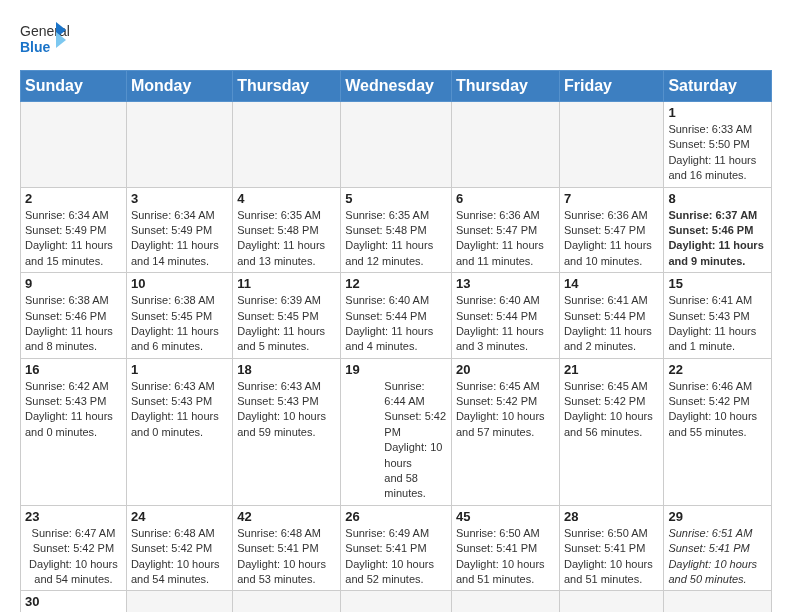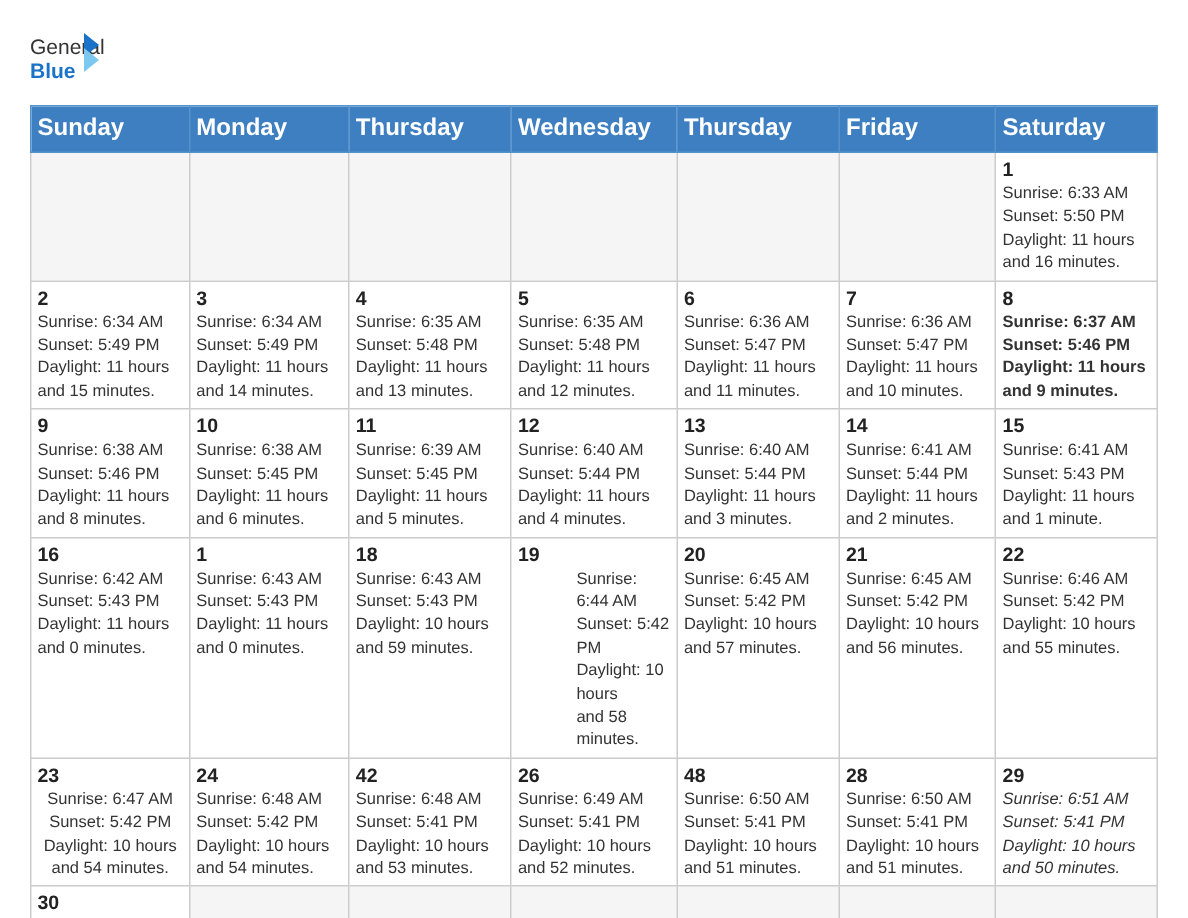--- a/index.html
+++ b/index.html
@@ -296,21 +296,21 @@
 and 53 minutes.</div>
         </td>
         <td>
           <span class="day-number">26</span>
           <div class="day-info" style="white-space: pre-line;">Sunrise: 6:49 AM
 Sunset: 5:41 PM
 Daylight: 10 hours
 and 52 minutes.</div>
         </td>
         <td>
-          <span class="day-number">48</span>
+          <span class="day-number">45</span>
           <div class="day-info" style="white-space: pre-line;">Sunrise: 6:50 AM
 Sunset: 5:41 PM
 Daylight: 10 hours
 and 51 minutes.</div>
         </td>
         <td>
           <span class="day-number">28</span>
           <div class="day-info" style="white-space: pre-line;">Sunrise: 6:50 AM
 Sunset: 5:41 PM
 Daylight: 10 hours

